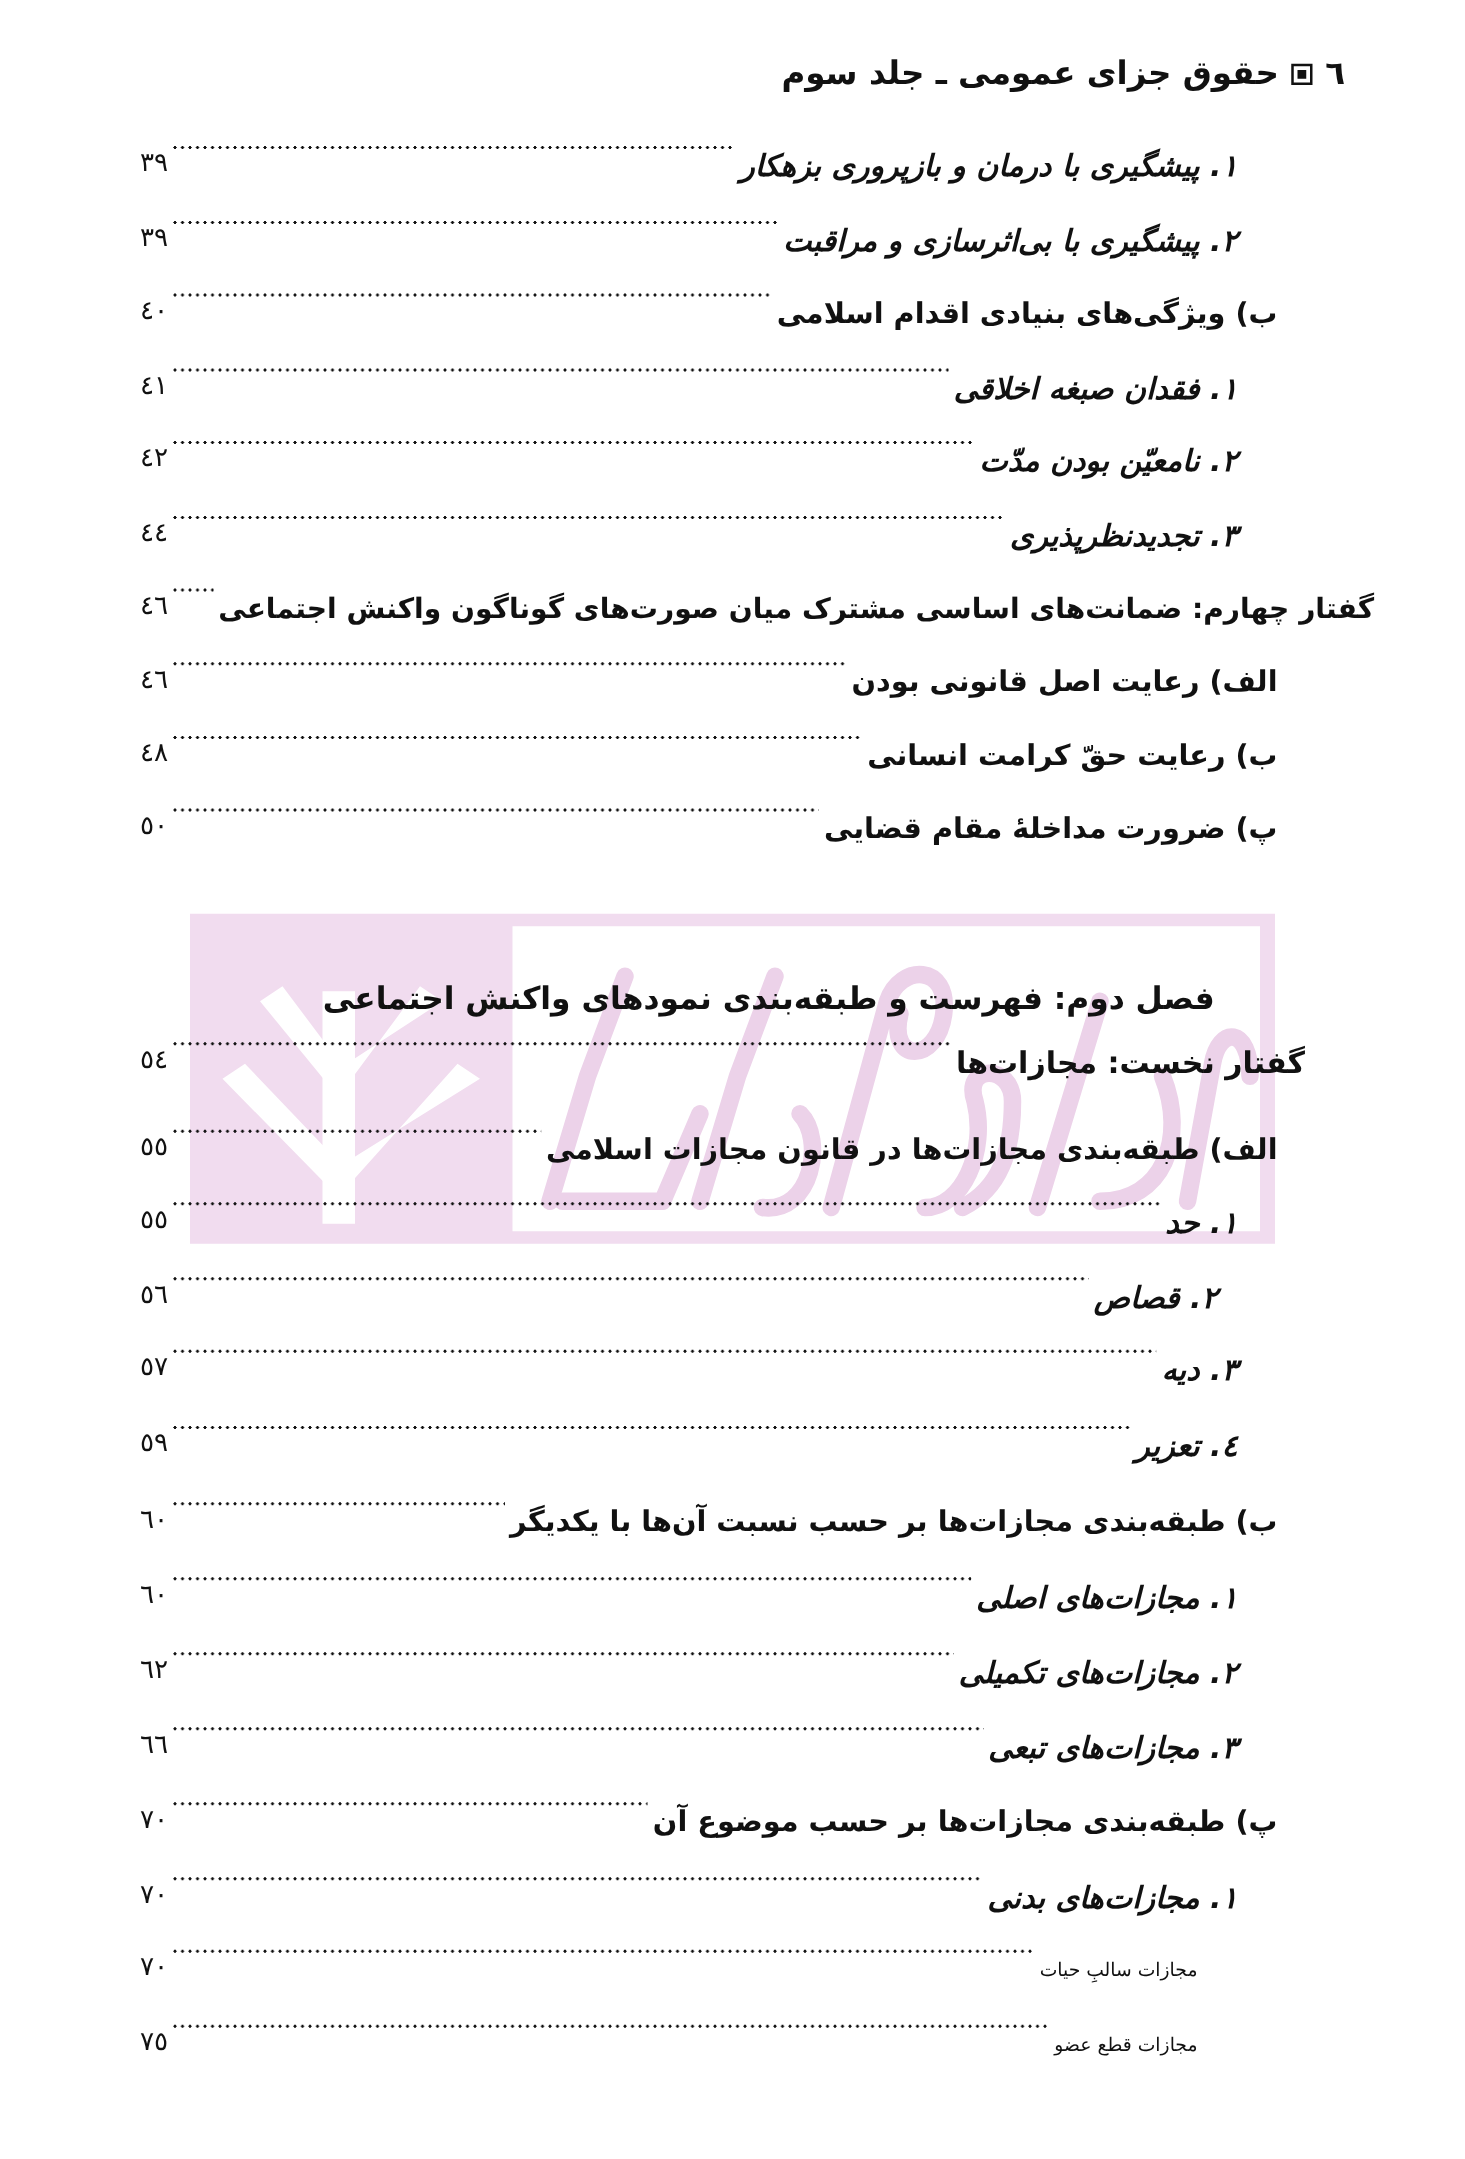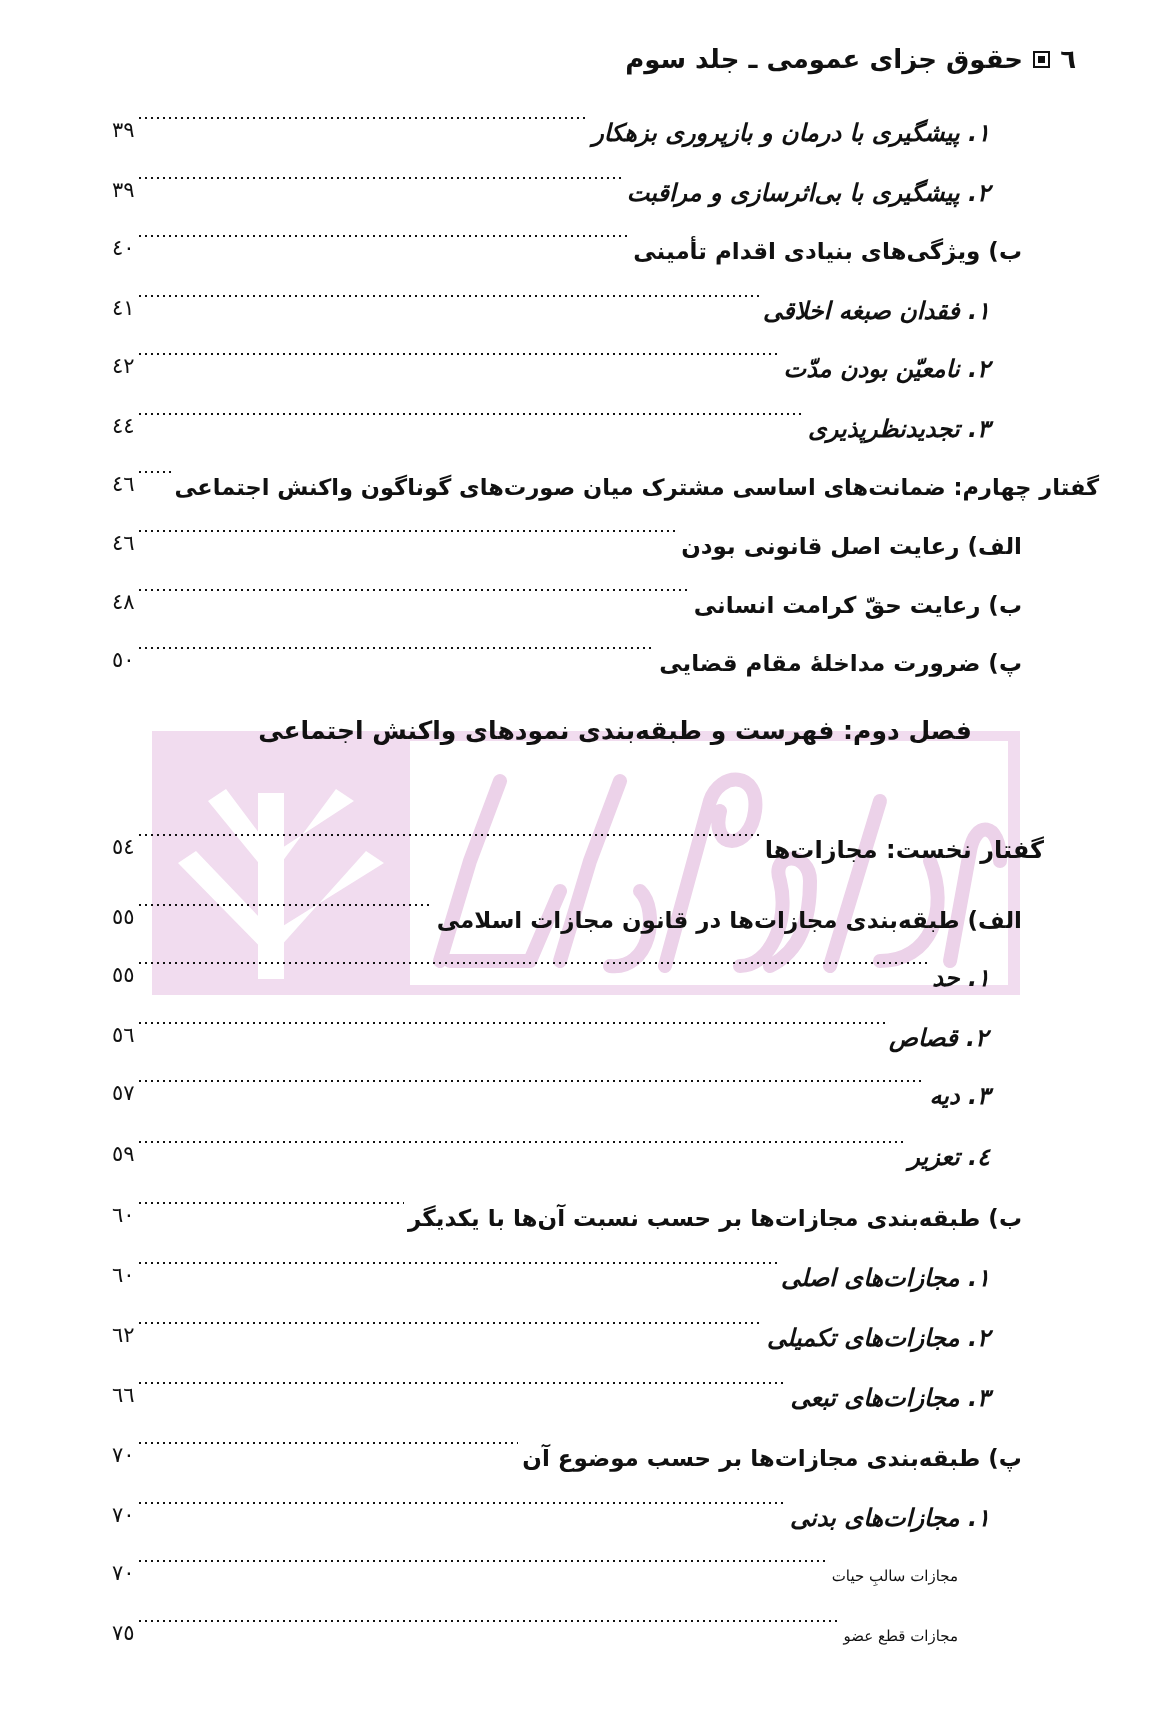--- a/index.html
+++ b/index.html
@@ -124,21 +124,21 @@
     }
     .lvl-3 .toc-title {
       font-family: "DejaVu Serif", serif;
       font-weight: normal;
       font-size: 15px;
     }
 
     
     .chapter-heading {
       position: absolute;
-      top: 716px;
+      top: 784px;
       left: 0;
       width: 1172px;
       z-index: 1;
       text-align: center;
     }
     .chapter-heading span {
       display: inline-block;
       direction: rtl;
       font-family: "DejaVu Sans", sans-serif;
       font-weight: bold;
@@ -196,21 +196,21 @@
     <div class="toc-line" style="right:182px">
       <span class="toc-page">۳۹</span>
       <span class="toc-leader"></span>
       <span class="toc-title">۲. پیشگیری با بی‌اثرسازی و مراقبت</span>
     </div>
   </div>
   <div class="toc-row lvl-1" style="top:234px">
     <div class="toc-line" style="right:150px">
       <span class="toc-page">٤٠</span>
       <span class="toc-leader"></span>
-      <span class="toc-title">ب) ویژگی‌های بنیادی اقدام تأمینی</span>
+      <span class="toc-title">ب) ویژگی‌های بنیادی اقدام اسلامی</span>
     </div>
   </div>
   <div class="toc-row lvl-2" style="top:294px">
     <div class="toc-line" style="right:182px">
       <span class="toc-page">٤۱</span>
       <span class="toc-leader"></span>
       <span class="toc-title">۱. فقدان صبغه اخلاقی</span>
     </div>
   </div>
   <div class="toc-row lvl-2" style="top:352px">
@@ -275,21 +275,21 @@
     </div>
   </div>
   <div class="toc-row lvl-2" style="top:961px">
     <div class="toc-line" style="right:182px">
       <span class="toc-page">٥٥</span>
       <span class="toc-leader"></span>
       <span class="toc-title">۱. حد</span>
     </div>
   </div>
   <div class="toc-row lvl-2" style="top:1021px">
-    <div class="toc-line" style="right:184px">
+    <div class="toc-line" style="right:198px">
       <span class="toc-page">٥٦</span>
       <span class="toc-leader"></span>
       <span class="toc-title">۲. قصاص</span>
     </div>
   </div>
   <div class="toc-row lvl-2" style="top:1079px">
     <div class="toc-line" style="right:182px">
       <span class="toc-page">٥۷</span>
       <span class="toc-leader"></span>
       <span class="toc-title">۳. دیه</span>

